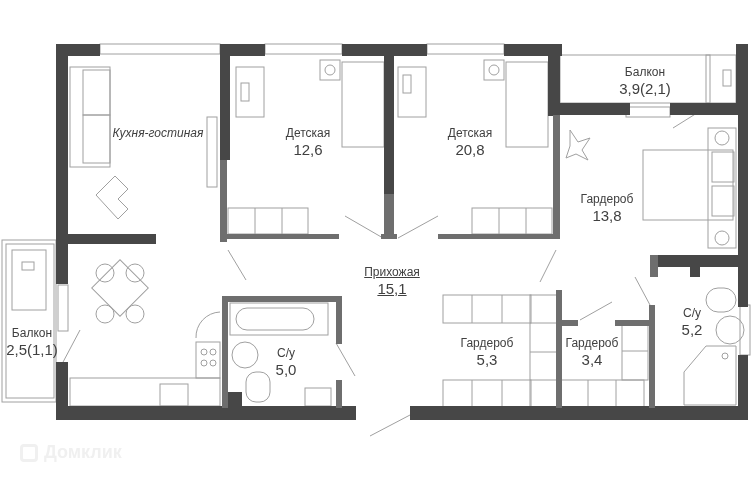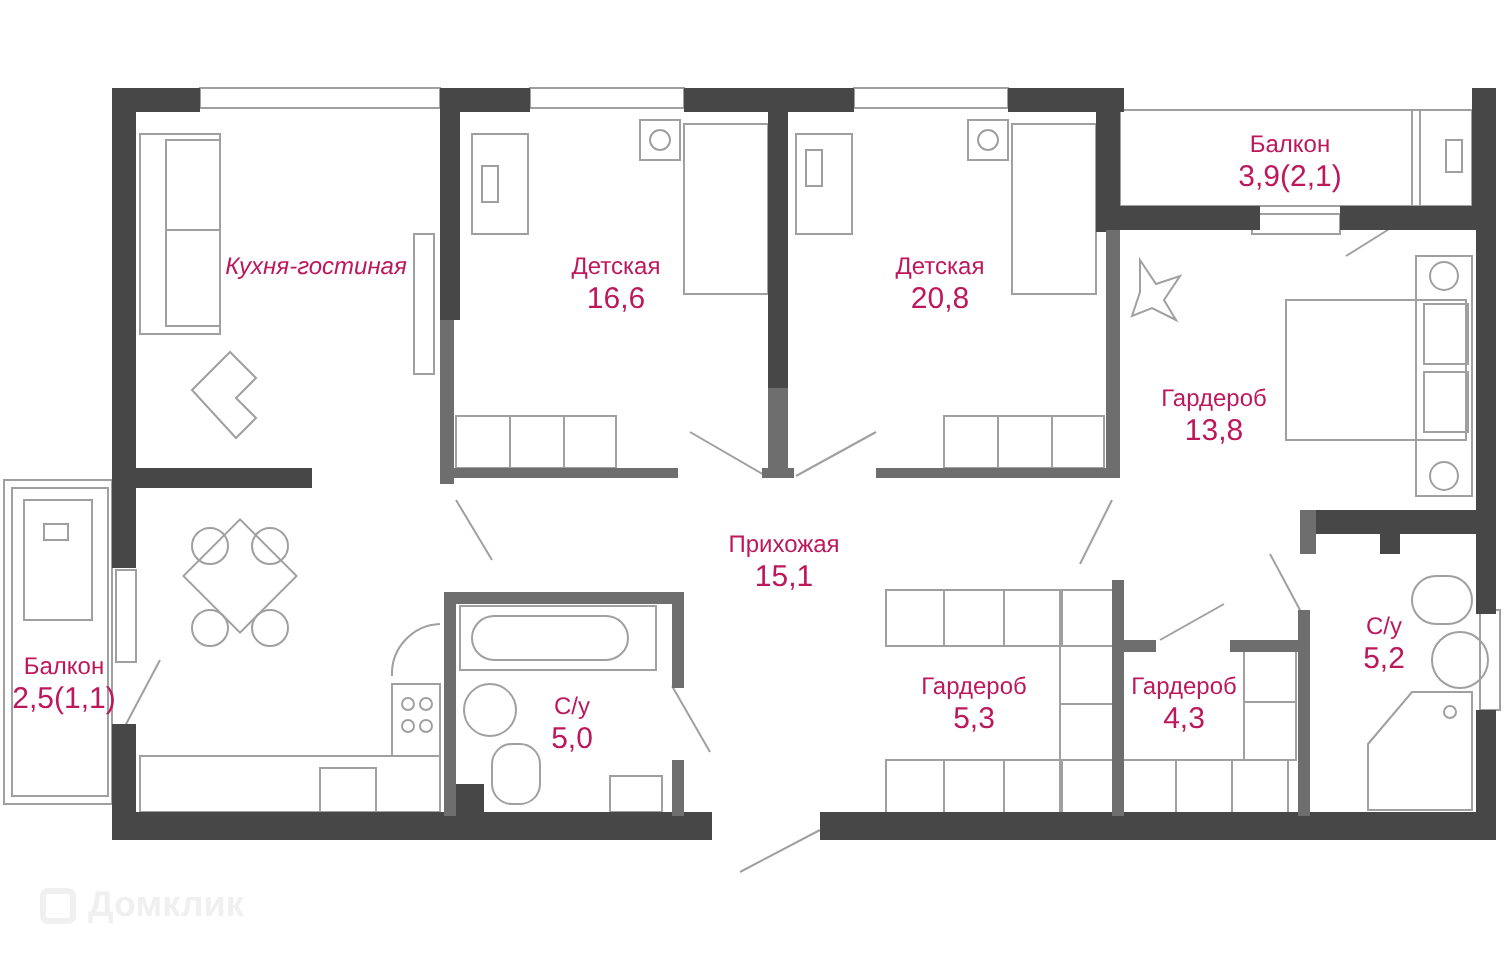--- a/index.html
+++ b/index.html
@@ -1,18 +1,18 @@
 <!DOCTYPE html>
 <html><head>
 <meta charset="utf-8">
 <style>
   html,body{margin:0;padding:0;background:#ffffff;}
   body{width:752px;height:480px;position:relative;overflow:hidden;font-family:"Liberation Sans",sans-serif;}
   svg{position:absolute;left:0;top:0;}
-  .lbl{position:absolute;text-align:center;color:#be185d;transform:translateX(-50%);white-space:nowrap;line-height:1.15;}
+  .lbl{position:absolute;text-align:center;color:#404040;transform:translateX(-50%);white-space:nowrap;line-height:1.15;}
   .lbl .n{font-size:12px;display:block;}
   .lbl .a{font-size:15px;display:block;}
   .wm{position:absolute;left:20px;top:442px;display:flex;align-items:center;gap:6px;color:#f0f0f0;font-size:18px;font-weight:bold;}
 </style>
 </head>
 <body>
 
 <svg width="752" height="480" viewBox="0 0 752 480">
   <g fill="none" stroke="#a0a0a0" stroke-width="1">
 
@@ -158,53 +158,53 @@
     <rect x="649" y="305" width="6" height="103"></rect>
     <rect x="650" y="255" width="8" height="22"></rect>
   </g>
 </svg>
 
 <div class="lbl" style="left:158px;top:127px;font-style:italic;">
   <span class="n">Кухня-гостиная</span>
 </div>
 <div class="lbl" style="left:308px;top:127px;">
   <span class="n">Детская</span>
-  <span class="a">16,6</span>
+  <span class="a">12,6</span>
 </div>
 <div class="lbl" style="left:470px;top:127px;">
   <span class="n">Детская</span>
   <span class="a">20,8</span>
 </div>
 <div class="lbl" style="left:645px;top:66px;">
   <span class="n">Балкон</span>
   <span class="a">3,9(2,1)</span>
 </div>
 <div class="lbl" style="left:607px;top:193px;">
   <span class="n">Гардероб</span>
   <span class="a">13,8</span>
 </div>
 <div class="lbl" style="left:32px;top:327px;">
   <span class="n">Балкон</span>
   <span class="a">2,5(1,1)</span>
 </div>
-<div class="lbl" style="left:392px;top:266px;">
+<div class="lbl" style="left:392px;top:266px;text-decoration:underline;">
   <span class="n">Прихожая</span>
   <span class="a">15,1</span>
 </div>
 <div class="lbl" style="left:286px;top:347px;">
   <span class="n">С/у</span>
   <span class="a">5,0</span>
 </div>
 <div class="lbl" style="left:487px;top:337px;">
   <span class="n">Гардероб</span>
   <span class="a">5,3</span>
 </div>
 <div class="lbl" style="left:592px;top:337px;">
   <span class="n">Гардероб</span>
-  <span class="a">4,3</span>
+  <span class="a">3,4</span>
 </div>
 <div class="lbl" style="left:692px;top:307px;">
   <span class="n">С/у</span>
   <span class="a">5,2</span>
 </div>
 
 <div class="wm">
   <span style="display:inline-block;width:18px;height:18px;border:3px solid #f0f0f0;border-radius:4px;box-sizing:border-box;"></span>
   <span>Домклик</span>
 </div>

